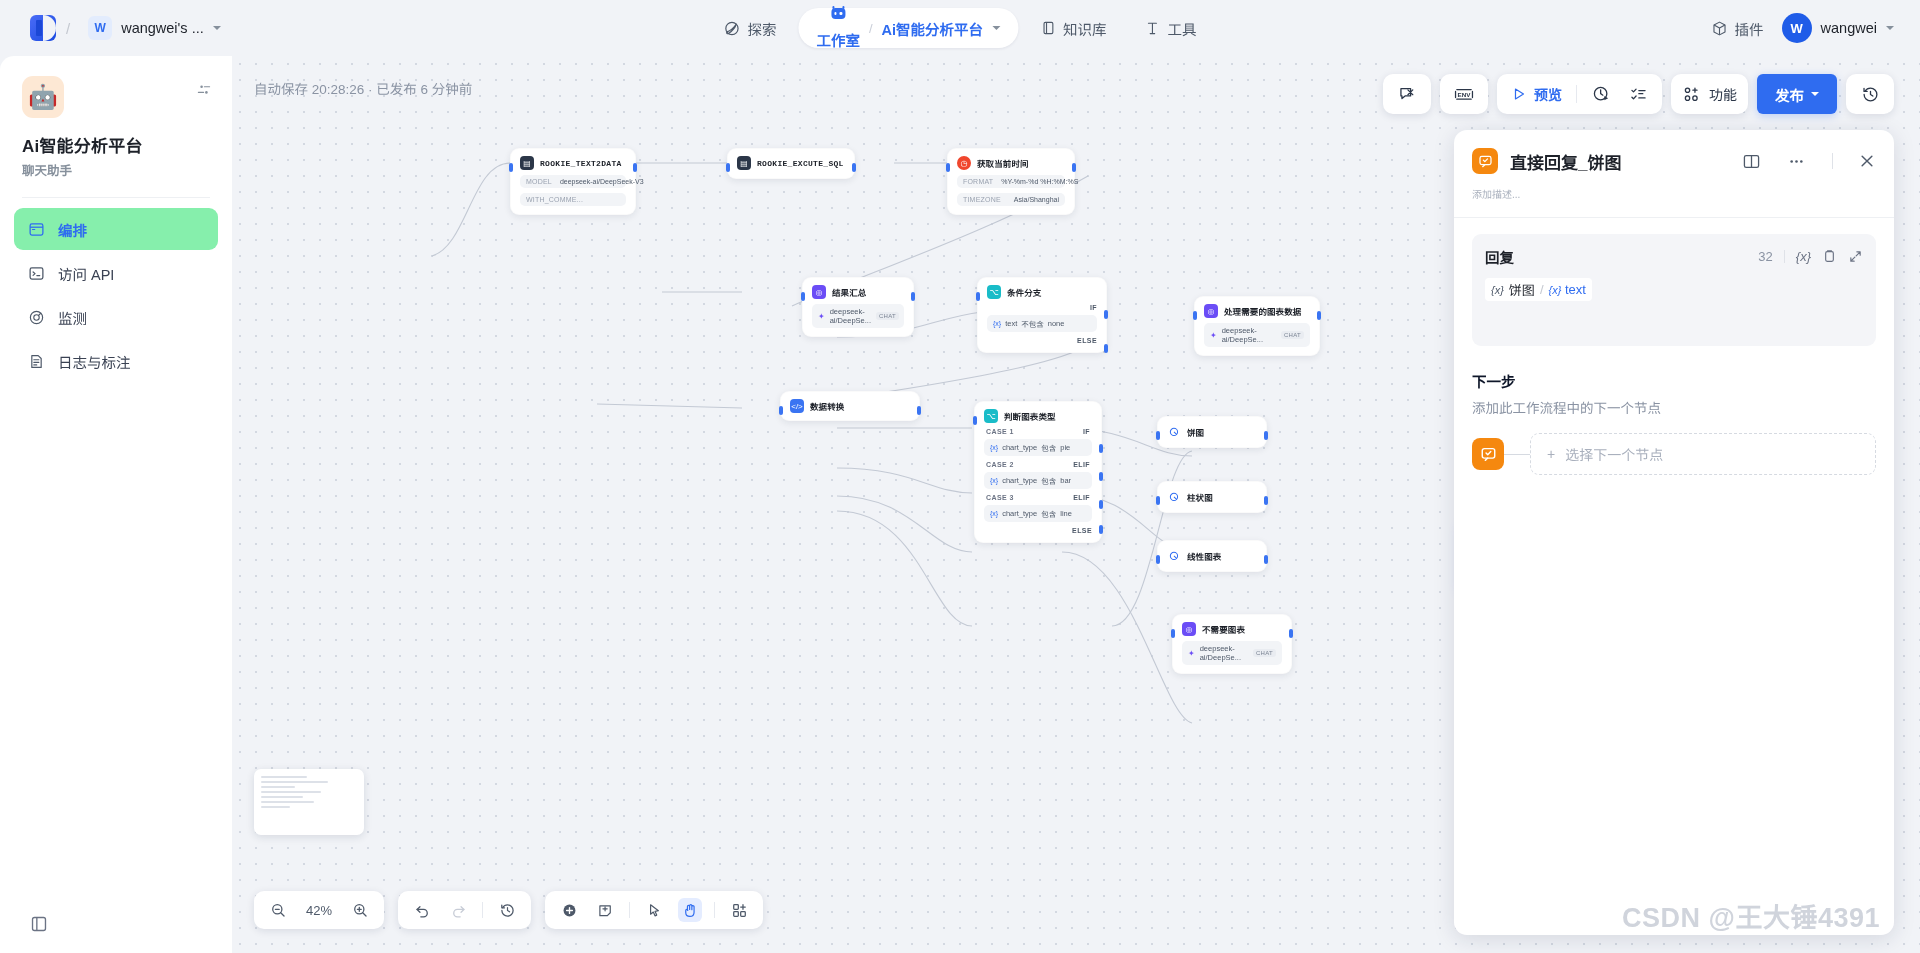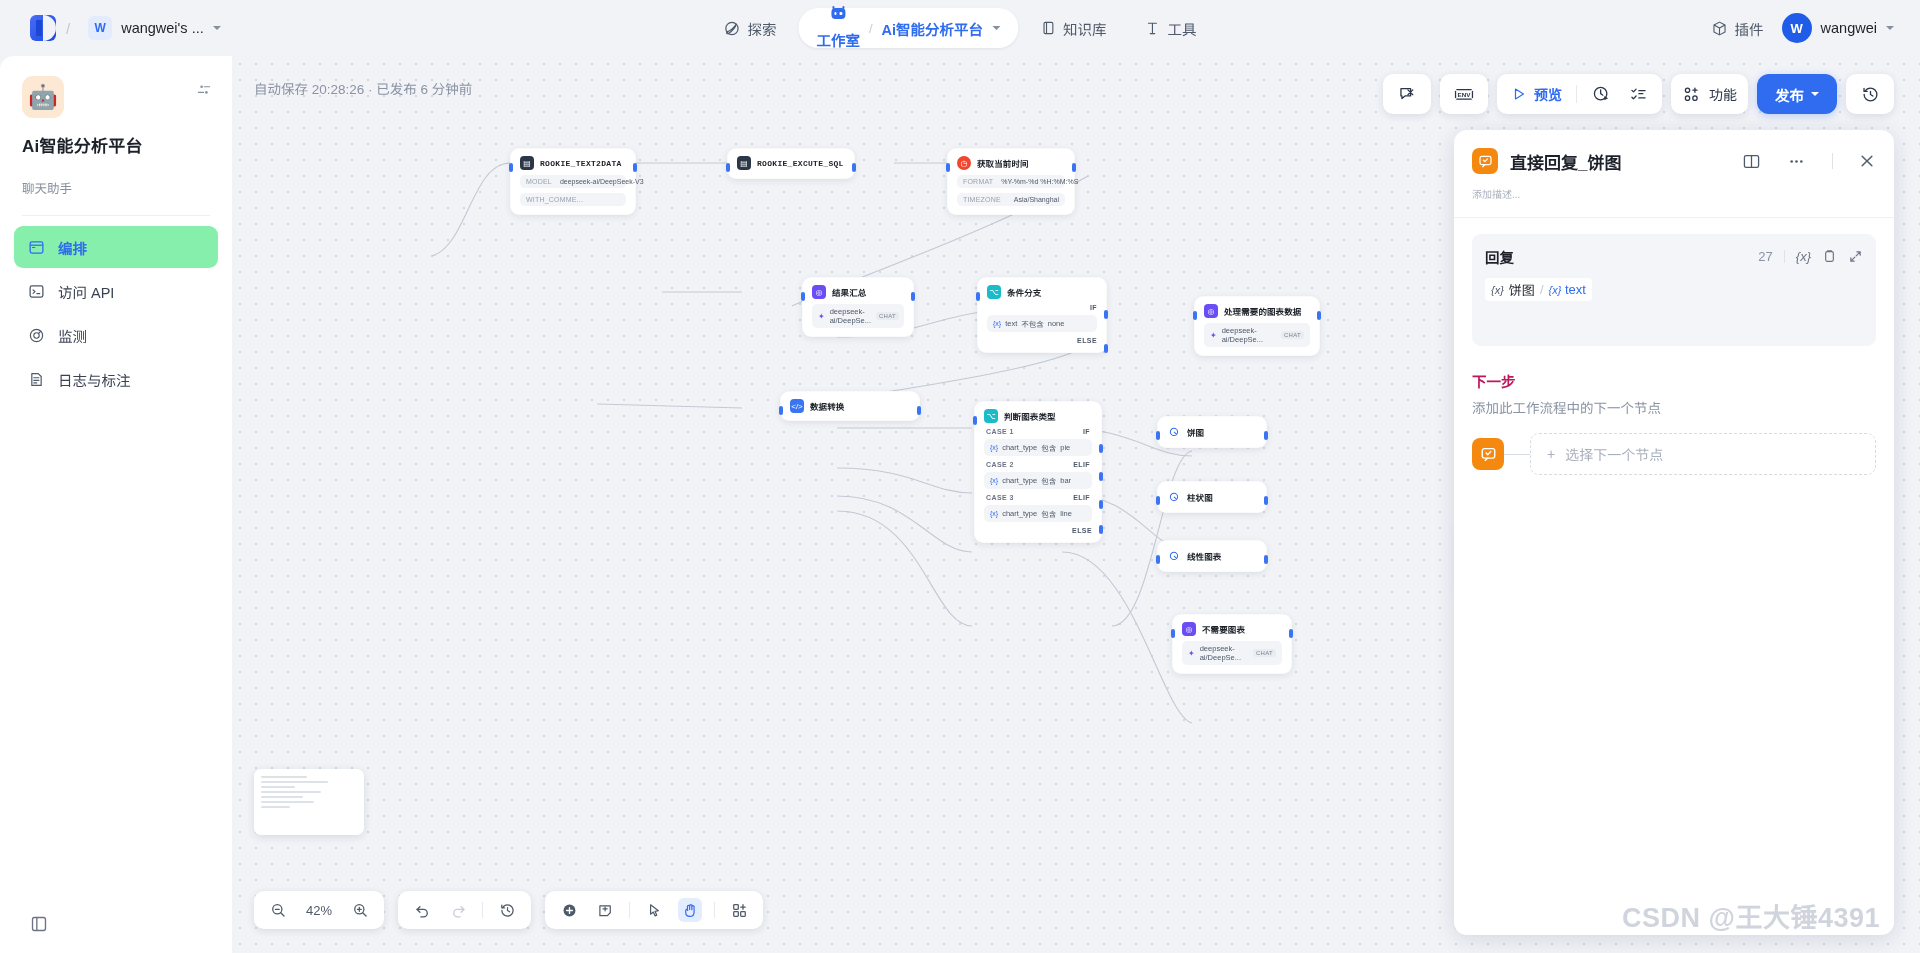--- a/index.html
+++ b/index.html
@@ -78,21 +78,21 @@
     box-shadow:1px 0 0 rgba(0,0,0,.04);
     display:flex;flex-direction:column;
   }
   .sb-head{padding:20px 22px 0 22px;position:relative;}
   .app-icon{
     width:42px;height:42px;border-radius:11px;background:#fde8d4;
     display:flex;align-items:center;justify-content:center;font-size:24px;line-height:1;
   }
   .sb-dots{position:absolute;right:20px;top:26px;cursor:pointer;}
   .app-title{font-size:17px;font-weight:700;margin-top:14px;color:#1d2129;letter-spacing:.2px;}
-  .app-sub{font-size:12.5px;color:#86909c;margin-top:21px;}
+  .app-sub{font-size:12.5px;color:#86909c;margin-top:3px;font-weight:bold;}
   .sb-sep{height:1px;background:#eef0f3;margin:18px 22px 10px 22px;}
   .sb-nav{padding:0 14px;display:flex;flex-direction:column;gap:2px;}
   .sb-item{
     display:flex;align-items:center;gap:13px;height:42px;padding:0 14px;border-radius:9px;
     font-size:14.5px;color:#3a4253;cursor:pointer;
   }
   .sb-item.active{background:#86efac;color:#2f6cf0;font-weight:600;}
   .sb-ico{width:17px;height:17px;display:flex;align-items:center;justify-content:center;}
   .sb-collapse{position:absolute;left:30px;bottom:20px;cursor:pointer;}
 
@@ -181,21 +181,21 @@
   .rt-group{
     background:#fff;border-radius:10px;box-shadow:0 2px 8px rgba(20,30,60,.11);
     height:40px;display:flex;align-items:center;padding:0 11px;gap:11px;
   }
   .rt-btn{display:flex;align-items:center;justify-content:center;width:26px;height:26px;
           border-radius:6px;color:#2b3648;cursor:pointer;}
   .rt-text{display:flex;align-items:center;gap:7px;font-size:14px;color:#2f6cf0;
            font-weight:600;cursor:pointer;padding:0 3px;}
   .rt-label{display:flex;align-items:center;gap:8px;font-size:14px;color:#2b3648;cursor:pointer;}
   .publish-btn{
-    background:#2f6cf0;color:#fff;height:40px;border-radius:12px;display:flex;align-items:center;
+    background:#2f6cf0;color:#fff;height:40px;border-radius:6px;display:flex;align-items:center;
     gap:7px;padding:0 18px;font-size:14.5px;font-weight:600;cursor:pointer;
     box-shadow:0 2px 8px rgba(47,108,240,.28);
   }
   .publish-btn .caret{border-top-color:#fff;}
   .rt-div{width:1px;height:18px;background:#e6e9ef;}
 
   
   .panel{
     position:absolute;right:26px;top:130px;width:440px;height:805px;background:#fff;
     border-radius:13px;box-shadow:0 4px 22px rgba(20,30,60,.13);display:flex;flex-direction:column;
@@ -218,21 +218,21 @@
   .rc-content{margin-top:11px;}
   .var-chip{
     display:inline-flex;align-items:center;gap:5px;background:#fff;border-radius:4px;
     padding:2px 6px;font-size:13px;color:#1d2129;
   }
   .var-chip .vm{font-size:11px;color:#4e5969;font-style:italic;}
   .var-chip .sl{color:#c4c8d0;}
   .var-chip .bl{color:#2f6cf0;}
   .var-chip .bl .vm{color:#2f6cf0;}
   .next-sec{margin-top:24px;}
-  .ns-title{font-size:14.5px;font-weight:700;color:#be185d;}
+  .ns-title{font-size:14.5px;font-weight:700;color:#0f172a;}
   .ns-sub{font-size:13.5px;color:#8a93a3;margin-top:6px;}
   .ns-row{display:flex;align-items:center;margin-top:16px;}
   .ns-ico{width:32px;height:32px;border-radius:8px;background:#f5880f;display:flex;
           align-items:center;justify-content:center;color:#fff;flex:none;}
   .ns-line{width:26px;height:1px;background:#d6dae1;}
   .ns-select{
     flex:1;height:42px;border:1.4px dashed #d6dae1;border-radius:9px;display:flex;
     align-items:center;gap:10px;padding:0 16px;color:#a9b0bd;font-size:14px;cursor:pointer;
   }
 
@@ -864,21 +864,21 @@
       </span>
     </div>
 
     <div class="p-desc">添加描述...</div>
     <div class="p-sep"></div>
 
     <div class="p-body">
       <div class="reply-card">
         <div class="rc-head">
           <span class="rc-title">回复</span>
-          <span class="rc-count">27</span>
+          <span class="rc-count">32</span>
           <span class="rc-div"></span>
           <span class="rc-ico" style="font-style:italic;">{x}</span>
           <span class="rc-ico">
             <svg width="15" height="15" viewBox="0 0 18 18" fill="none">
                 <rect x="4.4" y="3.2" width="9.2" height="11.6" rx="1.8" stroke="#6b7384" stroke-width="1.4"></rect>
                 <path d="M6.8 3.2V2.2h4.4v1" stroke="#6b7384" stroke-width="1.4"></path>
               </svg>
           </span>
           <span class="rc-ico">
             <svg width="15" height="15" viewBox="0 0 18 18" fill="none">

